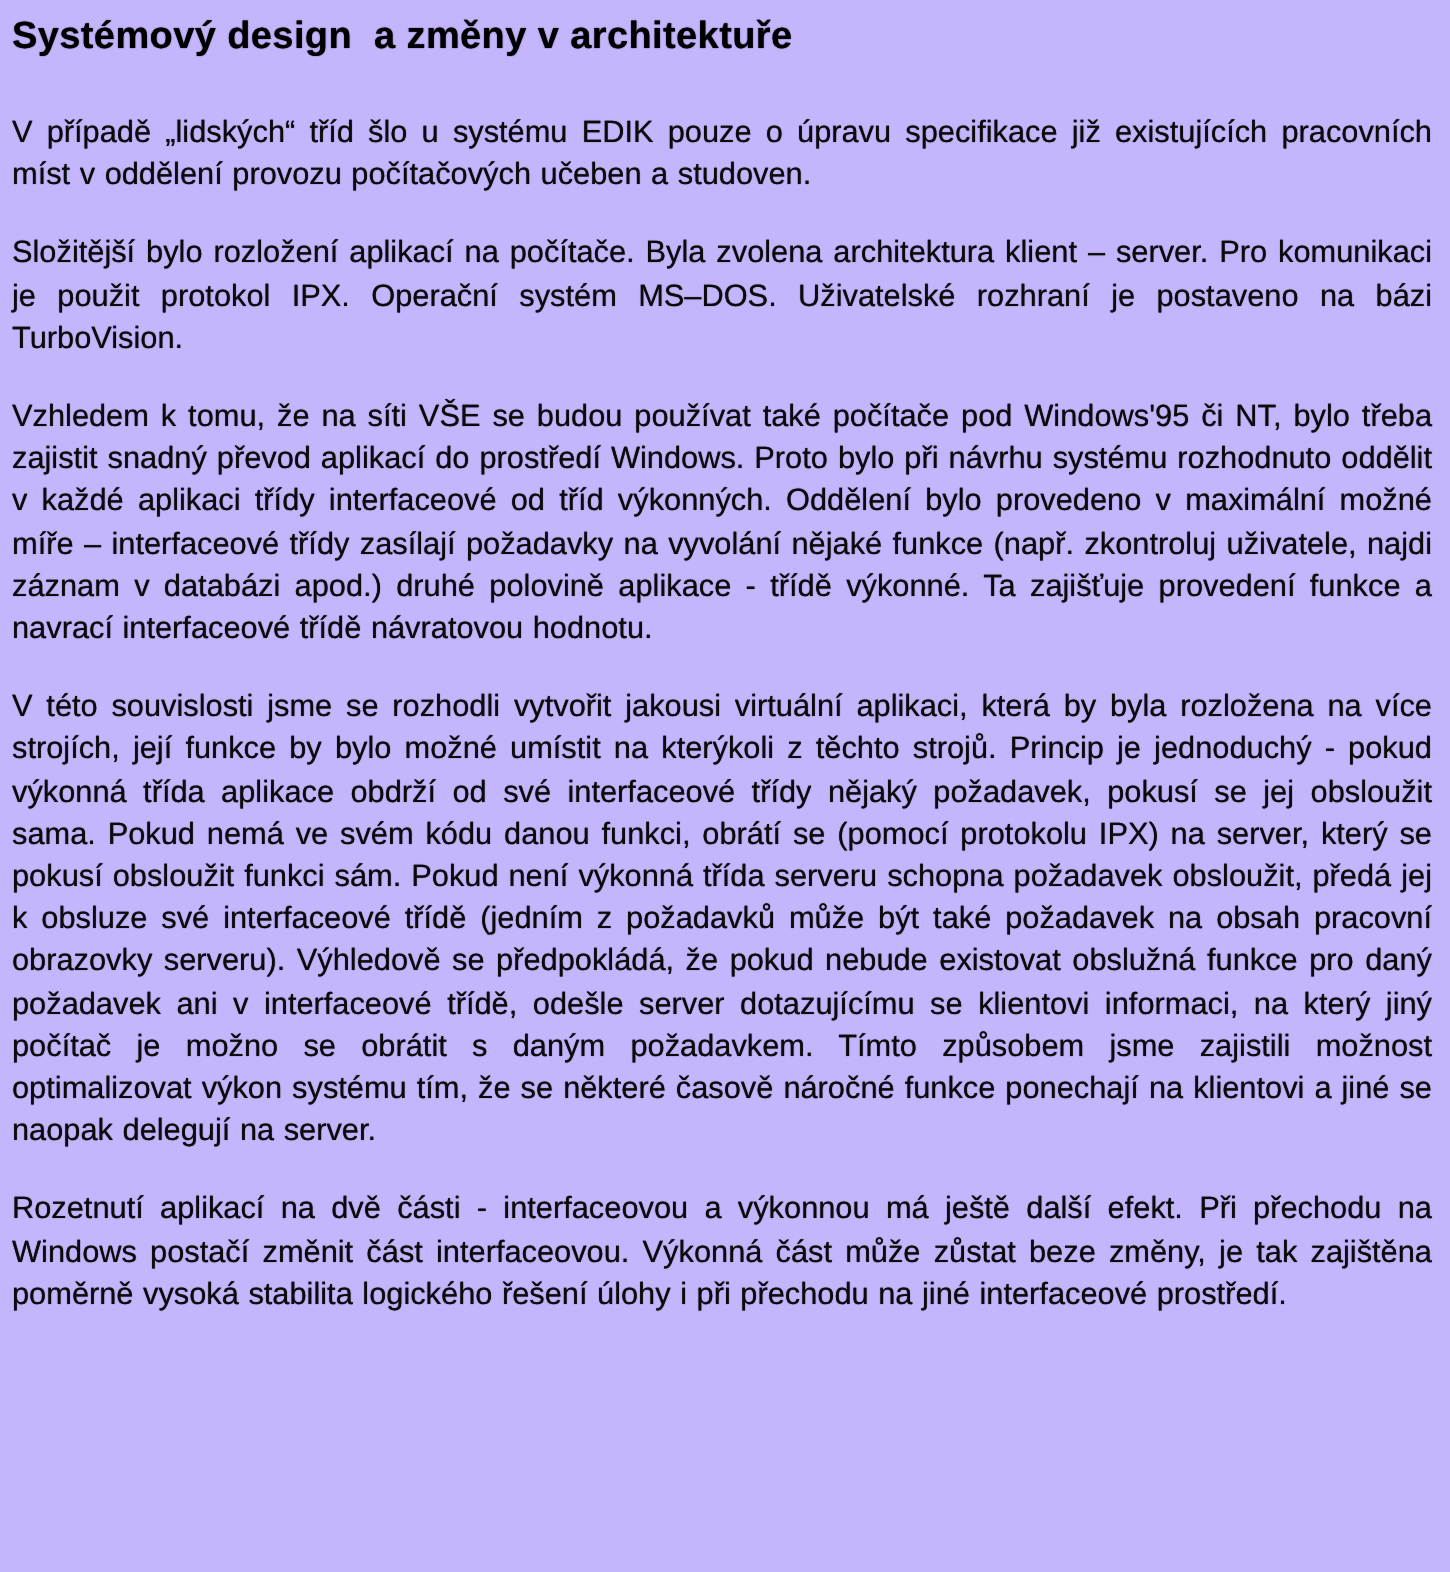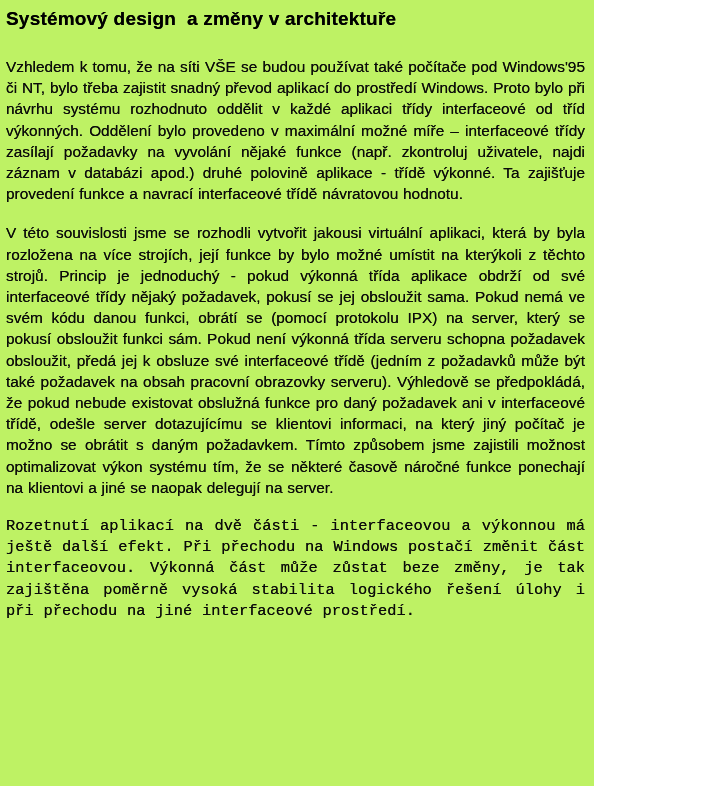--- a/index.html
+++ b/index.html
@@ -9,24 +9,24 @@
   }
   body {
     width: 725px;
     height: 786px;
     overflow: hidden;
     font-family: "Liberation Sans", sans-serif;
     color: #0b0b0b;
   }
   .page {
     box-sizing: border-box;
-    width: 594px;
+    width: 725px;
     height: 786px;
     padding: 6px 9px 0 6px;
-    background: #bef264;
+    background: #c4b5fd;
   }
   .page-title {
     font-size: 19px;
     font-weight: bold;
     letter-spacing: 0.2px;
     margin: 2px 0 26px 0;
     white-space: pre-wrap;
     color: #000000;
     text-shadow: 0 0 0.6px rgba(0,0,0,0.85);
   }
@@ -34,33 +34,34 @@
     font-size: 15.4px;
     line-height: 21.2px;
     text-align: justify;
     margin: 0 0 18px 0;
     color: #0b0b0b;
     text-shadow: 0 0 0.5px rgba(0,0,0,0.8);
     word-spacing: 0.5px;
   }
   .doc-body p:last-child {
     margin-bottom: 0;
-    font-family: Liberation Mono, monospace;
   }
 </style>
 </head>
 <body>
 
 <div class="page">
   <h1 class="page-title">Systémový design  a změny v architektuře</h1>
 
   <div class="doc-body">
 
 
+      <p>V případě „lidských“ tříd šlo u systému EDIK pouze o úpravu specifikace již existujících pracovních míst v oddělení provozu počítačových učeben a studoven.</p>
 
+      <p>Složitější bylo rozložení aplikací na počítače. Byla zvolena architektura klient – server. Pro komunikaci je použit protokol IPX. Operační systém MS–DOS. Uživatelské rozhraní je postaveno na bázi TurboVision.</p>
 
       <p>Vzhledem k tomu, že na síti VŠE se budou používat také počítače pod Windows'95 či NT, bylo třeba zajistit snadný převod aplikací do prostředí Windows. Proto bylo při návrhu systému rozhodnuto oddělit v každé aplikaci třídy interfaceové od tříd výkonných. Oddělení bylo provedeno v maximální možné míře – interfaceové třídy zasílají požadavky na vyvolání nějaké funkce (např. zkontroluj uživatele, najdi záznam v databázi apod.) druhé polovině aplikace - třídě výkonné. Ta zajišťuje provedení funkce a navrací interfaceové třídě návratovou hodnotu.</p>
 
       <p>V této souvislosti jsme se rozhodli vytvořit jakousi virtuální aplikaci, která by byla rozložena na více strojích, její funkce by bylo možné umístit na kterýkoli z těchto strojů. Princip je jednoduchý - pokud výkonná třída aplikace obdrží od své interfaceové třídy nějaký požadavek, pokusí se jej obsloužit sama. Pokud nemá ve svém kódu danou funkci, obrátí se (pomocí protokolu IPX) na server, který se pokusí obsloužit funkci sám. Pokud není výkonná třída serveru schopna požadavek obsloužit, předá jej k obsluze své interfaceové třídě (jedním z požadavků může být také požadavek na obsah pracovní obrazovky serveru). Výhledově se předpokládá, že pokud nebude existovat obslužná funkce pro daný požadavek ani v interfaceové třídě, odešle server dotazujícímu se klientovi informaci, na který jiný počítač je možno se obrátit s daným požadavkem. Tímto způsobem jsme zajistili možnost optimalizovat výkon systému tím, že se některé časově náročné funkce ponechají na klientovi a jiné se naopak delegují na server.</p>
 
       <p>Rozetnutí aplikací na dvě části - interfaceovou a výkonnou má ještě další efekt. Při přechodu na Windows postačí změnit část interfaceovou. Výkonná část může zůstat beze změny, je tak zajištěna poměrně vysoká stabilita logického řešení úlohy i při přechodu na jiné interfaceové prostředí.</p>
     </div>
 </div>
 
 </body></html>

